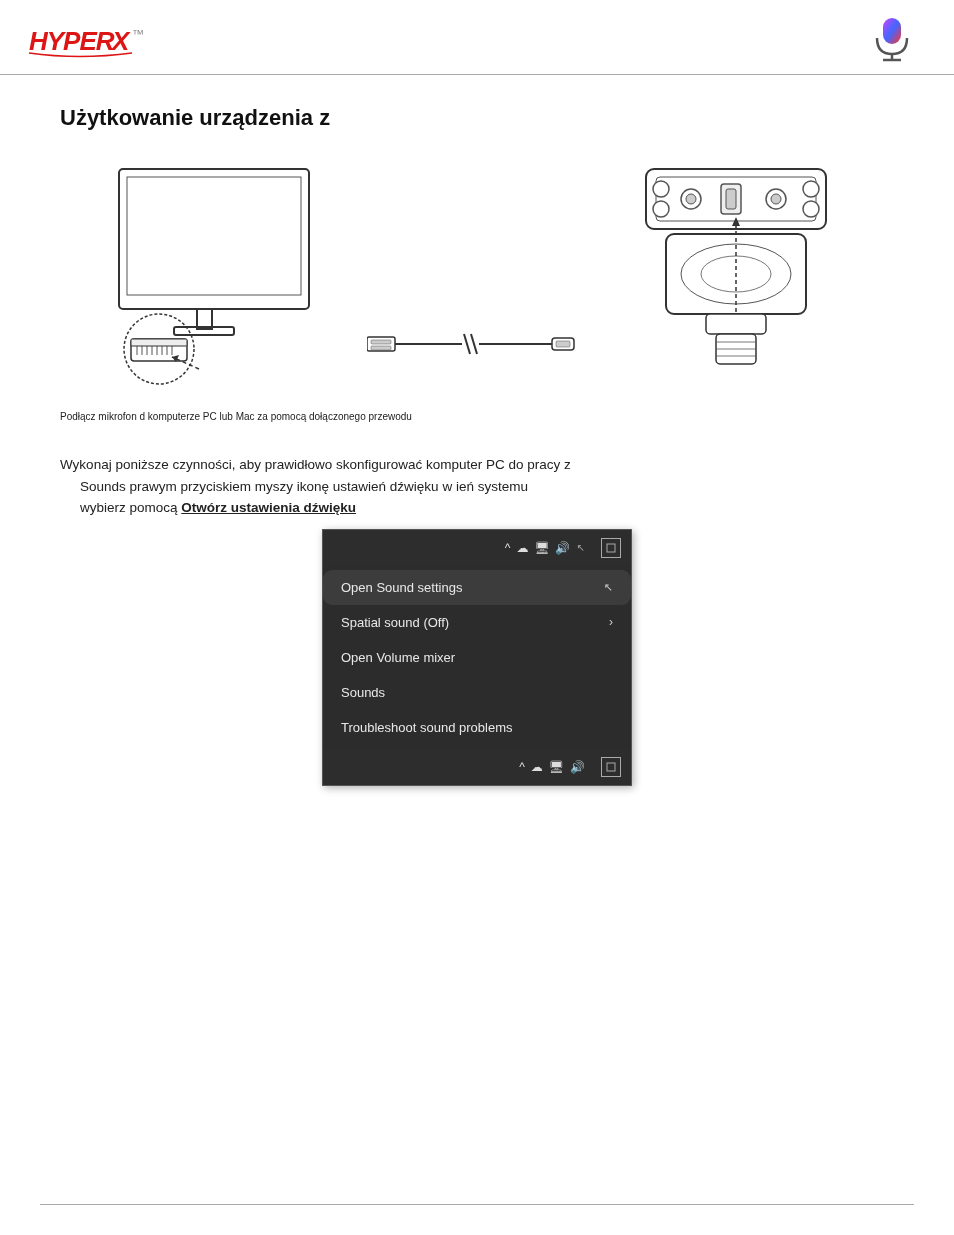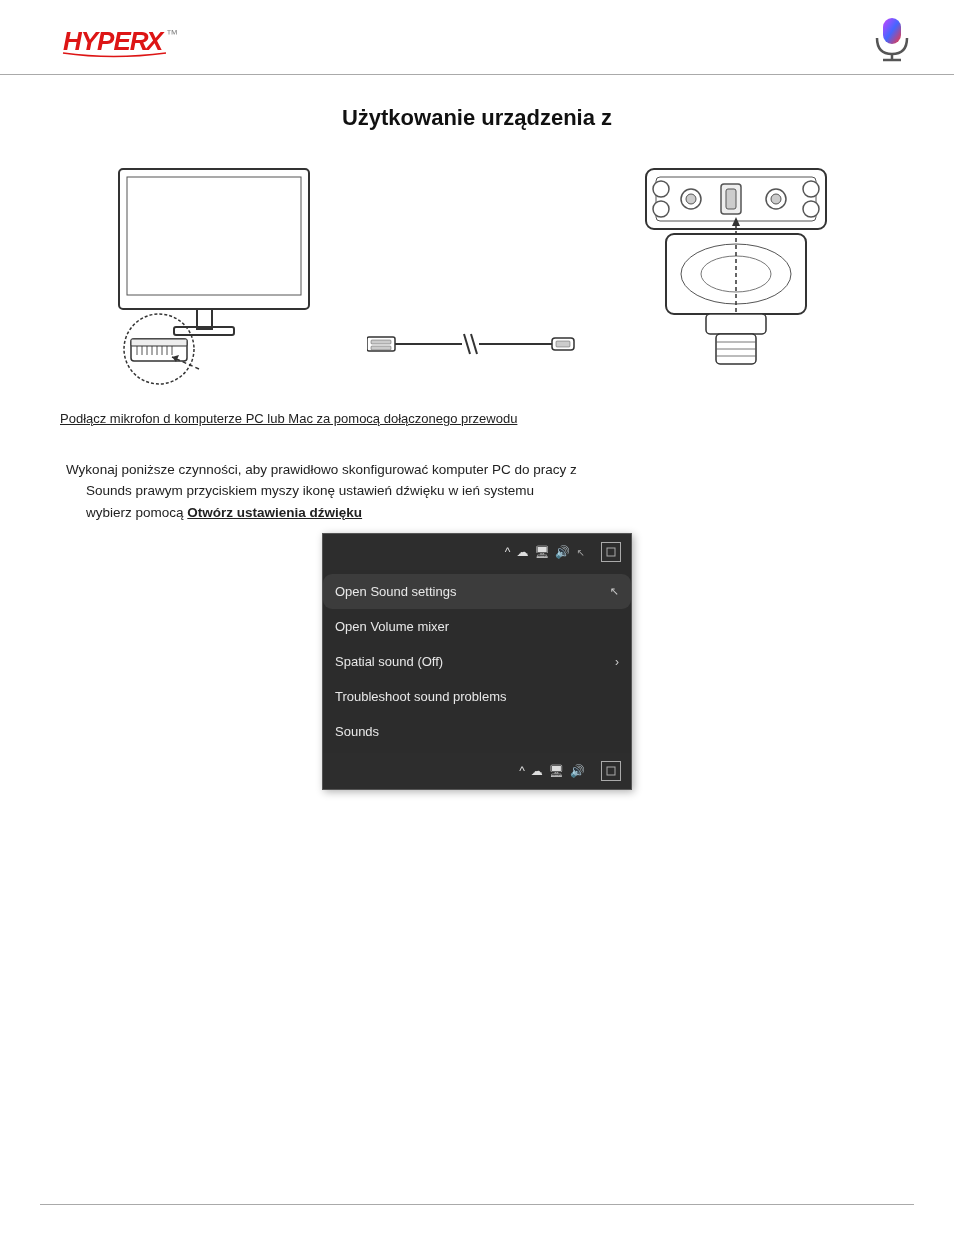--- a/index.html
+++ b/index.html
@@ -11,21 +11,21 @@
       font-size: 14px;
       color: #222;
       position: relative;
     }
 
     
     .header {
       display: flex;
       align-items: center;
       justify-content: space-between;
-      padding: 18px 40px 12px 58px;
+      padding: 18px 40px 12px 24px;
       border-bottom: 1.5px solid #aaa;
     }
 
     .hyperx-logo {
       display: flex;
       align-items: center;
     }
 
     .mic-icon-container {
       width: 44px;
@@ -38,21 +38,20 @@
     
     .page-content {
       padding: 30px 60px 30px 60px;
     }
 
     .page-title {
       font-size: 22px;
       font-weight: 700;
       margin-bottom: 28px;
       color: #111;
-      text-align: center;
     }
 
     
     .diagram-area {
       display: flex;
       align-items: flex-end;
       justify-content: space-between;
       margin-bottom: 20px;
       padding: 0 10px;
     }
@@ -78,33 +77,31 @@
     }
 
     
     .mic-svg {
       width: 220px;
       height: 230px;
     }
 
     
     .description-connect {
-      font-size: 13px;
+      font-size: 10px;
       color: #222;
       margin-bottom: 30px;
       line-height: 1.5;
-      text-decoration: underline;
     }
 
     .description-setup {
       font-size: 13.5px;
       color: #222;
       margin-bottom: 6px;
       line-height: 1.6;
-      margin-left: 6px;
     }
 
     .description-setup .indent {
       margin-left: 20px;
     }
 
     .description-setup .bold {
       font-weight: 700;
       text-decoration: underline;
     }
@@ -149,21 +146,21 @@
       align-items: center;
       justify-content: center;
     }
 
     .context-menu-body {
       background: #2c2c2c;
       padding: 4px 0;
     }
 
     .context-menu-item {
-      padding: 10px 12px;
+      padding: 10px 18px;
       font-size: 13px;
       color: #e8e8e8;
       display: flex;
       align-items: center;
       justify-content: space-between;
       cursor: pointer;
       border-radius: 9px;
     }
 
     .context-menu-item.highlighted {
@@ -351,34 +348,34 @@
       </div>
 
       <div class="context-menu-body">
 
         <div class="context-menu-item highlighted">
           <span>Open Sound settings</span>
           <span style="color:#ccc; font-size:11px;">↖</span>
         </div>
 
         <div class="context-menu-item">
-          <span>Open Volume mixer</span>
-        </div>
-
-        <div class="context-menu-item">
           <span>Spatial sound (Off)</span>
           <span class="chevron">›</span>
         </div>
 
         <div class="context-menu-item">
-          <span>Troubleshoot sound problems</span>
+          <span>Open Volume mixer</span>
         </div>
 
         <div class="context-menu-item">
           <span>Sounds</span>
+        </div>
+
+        <div class="context-menu-item">
+          <span>Troubleshoot sound problems</span>
         </div>
       </div>
 
       <div class="taskbar-bar">
         <div style="flex:1"></div>
         <div class="taskbar-icons">
           <span>^</span>
           <span>☁</span>
           <span>🖥</span>
           <span>🔊</span>

